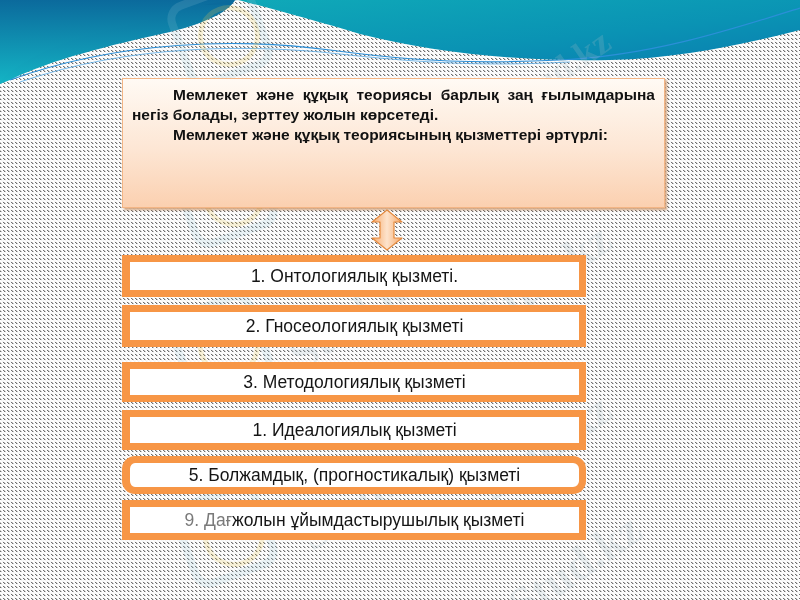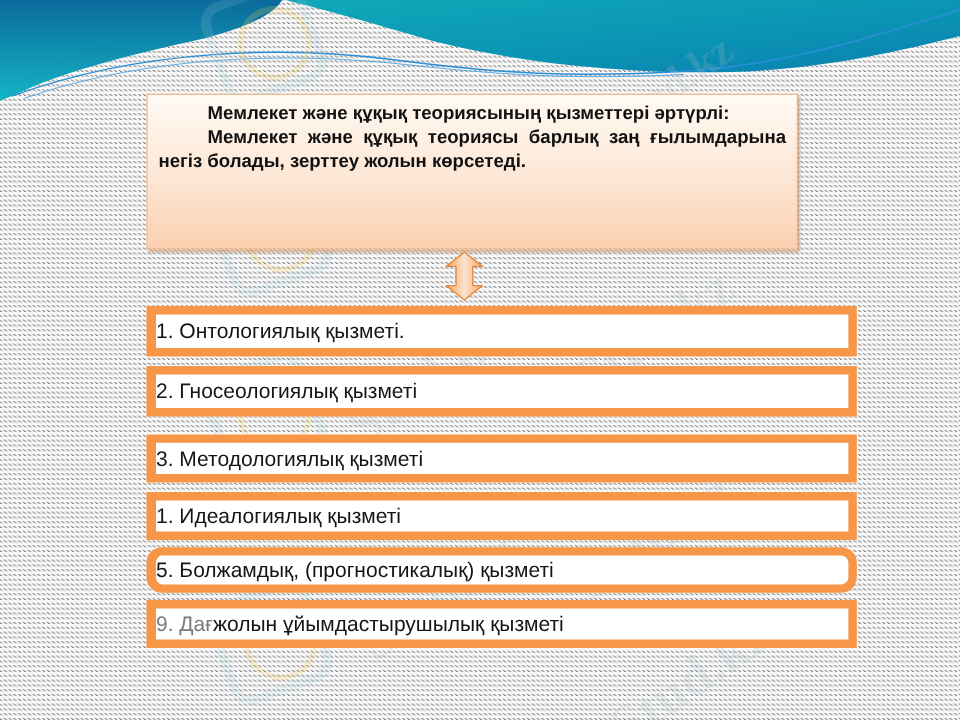--- a/index.html
+++ b/index.html
@@ -66,27 +66,28 @@
       text-indent: 41px;
     }
 
     
     .double-arrow { position: absolute; left: 367px; top: 209px; width: 40px; height: 42px; z-index: 2; }
 
     
     .func-box {
       position: absolute;
       left: 122px;
-      width: 592px;
+      width: 464px;
       background: #ffffff;
       border: 7px solid #f79646;
       border-left-width: 8px;
       border-right-width: 7px;
       display: flex;
       align-items: center;
+      justify-content: center;
       font-size: 17.5px;
       color: #151515;
       z-index: 2;
     }
     .func-box span { white-space: nowrap; }
     .dimmed { color: #7a7a7a; }
   </style>
 </head>
 <body>
 
@@ -124,22 +125,22 @@
   <div class="wm-logo" style="left:180px; top:490px;"></div>
   <div class="watermark" style="left:270px; top:110px;">Stud.kz</div>
   <div class="watermark" style="left:500px; top:50px; font-size:36px;">Stud.kz</div>
   <div class="watermark" style="left:280px; top:290px;">Stud.kz</div>
   <div class="watermark" style="left:470px; top:250px;">Stud.kz</div>
   <div class="watermark" style="left:470px; top:420px;">Stud.kz</div>
   <div class="watermark" style="left:290px; top:470px;">Stud.kz</div>
   <div class="watermark" style="left:500px; top:540px;">Stud.kz</div>
 
   <div class="intro-box">
+    <p class="intro-para">Мемлекет және құқық теориясы барлық заң ғылымдарына негіз болады, зерттеу жолын көрсетеді.</p>
     <p class="intro-para">Мемлекет және құқық теориясының қызметтері әртүрлі:</p>
-    <p class="intro-para">Мемлекет және құқық теориясы барлық заң ғылымдарына негіз болады, зерттеу жолын көрсетеді.</p>
   </div>
 
   <svg class="double-arrow" viewBox="0 0 40 42">
     <defs>
       <linearGradient id="gArrow" x1="0" y1="0" x2="1" y2="0">
         <stop offset="0" stop-color="#f6a868"></stop>
         <stop offset="0.5" stop-color="#fde3cc"></stop>
         <stop offset="1" stop-color="#f6a868"></stop>
       </linearGradient>
     </defs>

